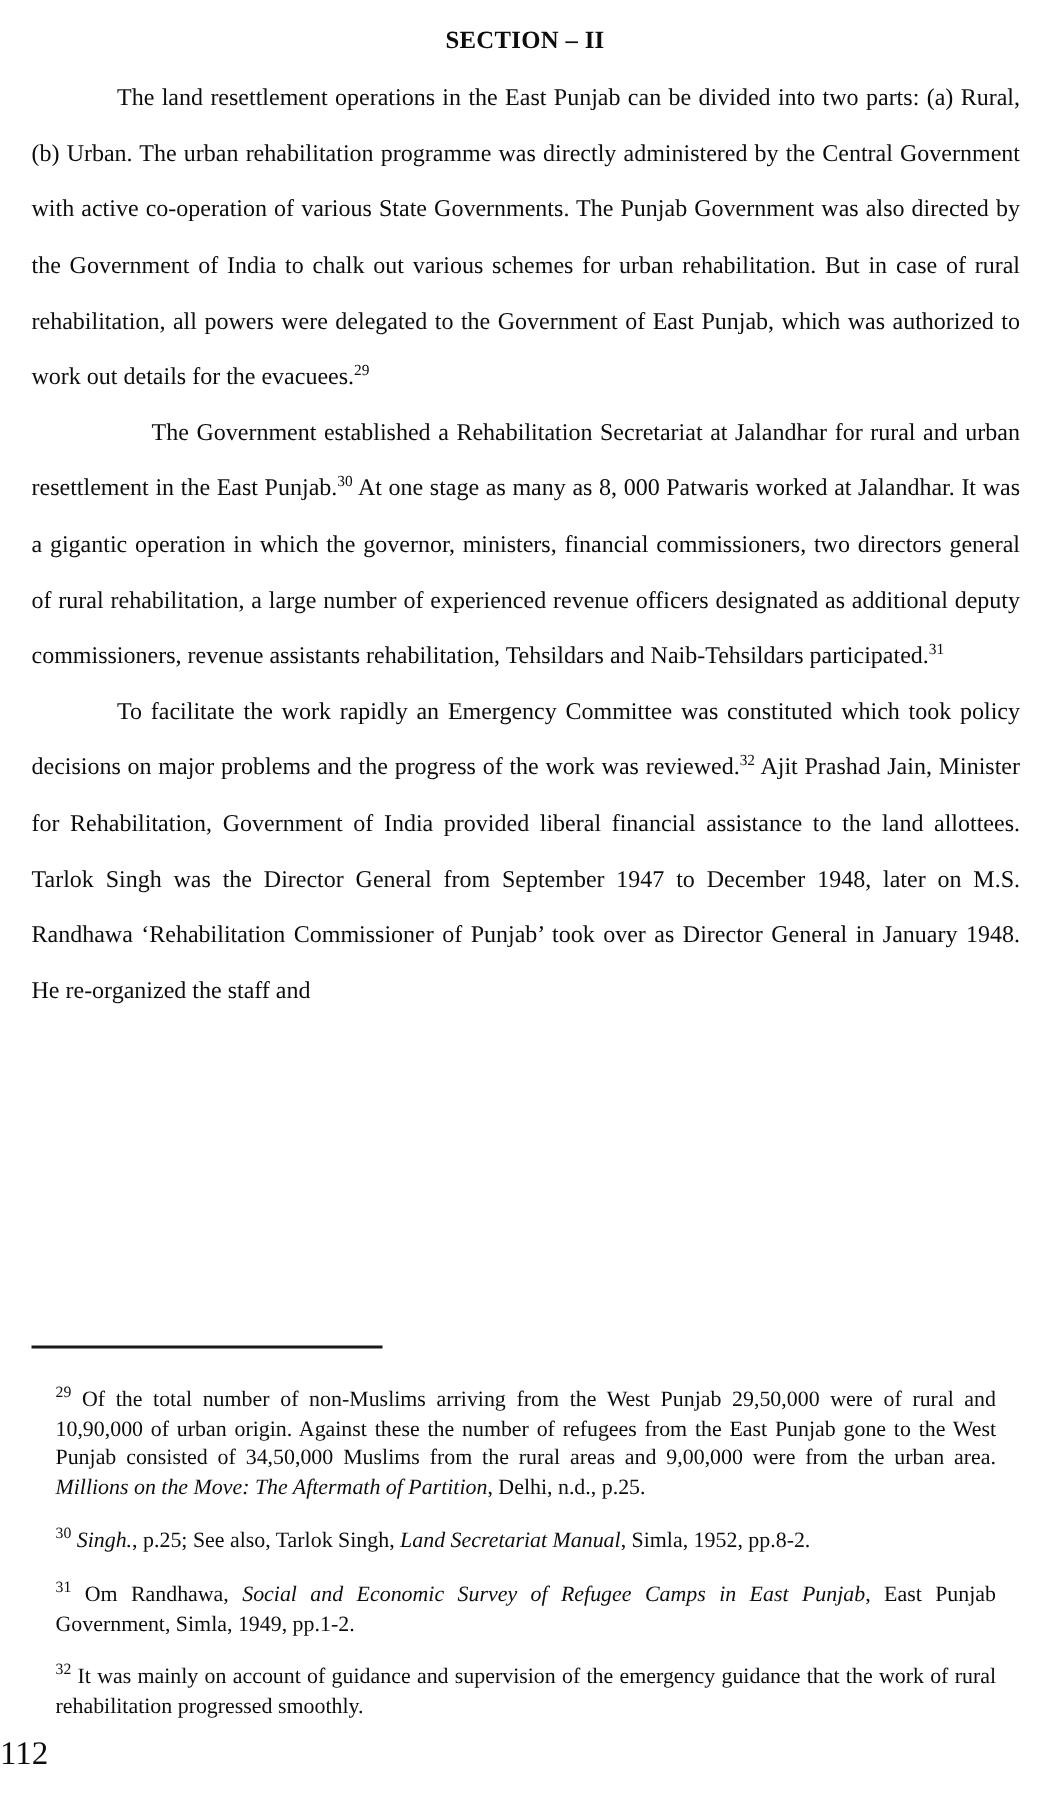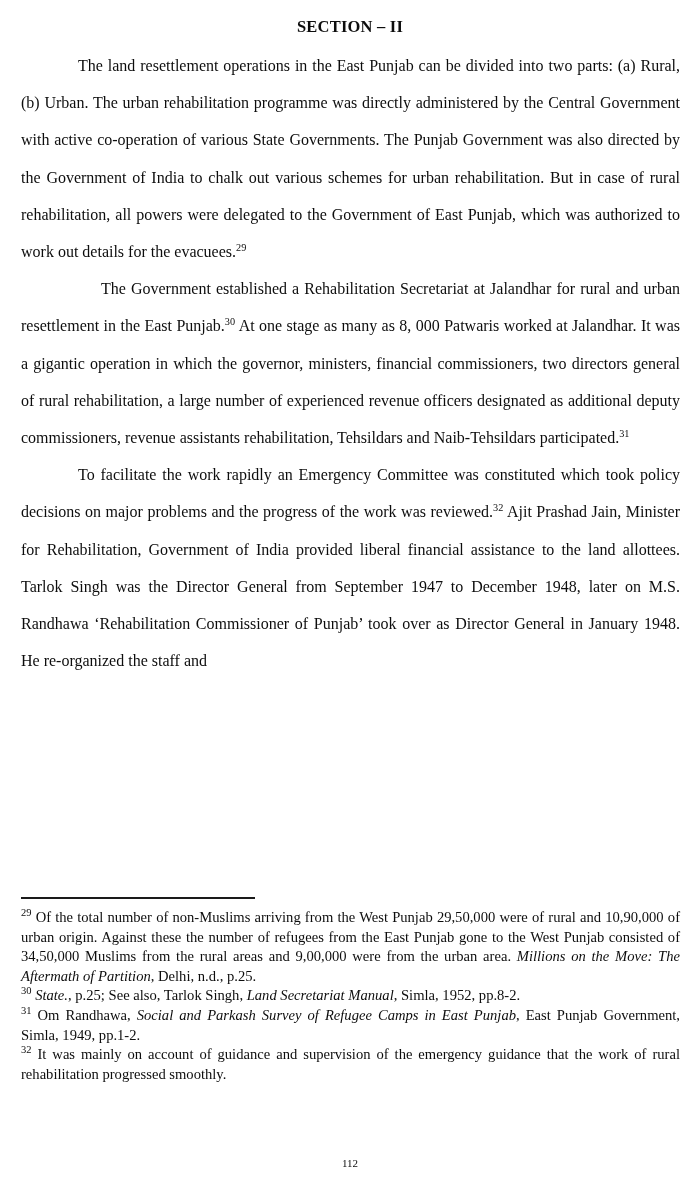--- a/index.html
+++ b/index.html
@@ -76,21 +76,21 @@
 
   
   .footnotes {
     position: absolute;
     left: 21px;
     top: 908px;
     width: 659px;
   }
 
   p.footnote {
-    margin: 0;
+    margin: 16px;
     text-align: justify;
     text-justify: inter-word;
     font-size: 14.6px;
     line-height: 19.6px;
     text-indent: 0;
     hyphens: none;
   }
 
   p.footnote sup.fn-num {
     font-size: 0.72em;
@@ -99,22 +99,21 @@
   }
 
   .it { font-style: italic; }
 
   
   .page-number {
     position: absolute;
     left: 0;
     right: 0;
     top: 1158px;
-    text-align: center;
-    font-size: 11px;
+    font-size: 22px;
     line-height: 1;
   }
 </style>
 </head>
 <body>
 
 <div class="page">
 
   <h1 class="section-heading">SECTION – II</h1>
 
@@ -127,23 +126,23 @@
     <p class="para"><span>To facilitate the work rapidly an Emergency Committee was constituted which took policy decisions on major problems and the progress of the work was reviewed.</span><sup class="fn-ref">32</sup><span> Ajit Prashad Jain, Minister for Rehabilitation, Government of India provided liberal financial assistance to the land allottees. Tarlok Singh was the Director General from September 1947 to December 1948, later on M.S. Randhawa ‘Rehabilitation Commissioner of Punjab’ took over as Director General in January 1948. He re-organized the staff and</span></p>
 
   </div>
 
   <div class="fn-rule"></div>
 
   <div class="footnotes">
 
     <p class="footnote"><sup class="fn-num">29</sup><span> Of the total number of non-Muslims arriving from the West Punjab 29,50,000 were of rural and 10,90,000 of urban origin. Against these the number of refugees from the East Punjab gone to the West Punjab consisted of 34,50,000 Muslims from the rural areas and 9,00,000 were from the urban area. </span><span class="it">Millions on the Move: The Aftermath of Partition</span><span>, Delhi, n.d., p.25.</span></p>
 
-    <p class="footnote"><sup class="fn-num">30</sup><span>&nbsp;</span><span class="it">State.</span><span>, p.25; See also, Tarlok Singh, </span><span class="it">Land Secretariat Manual</span><span>, Simla, 1952, pp.8-2.</span></p>
+    <p class="footnote"><sup class="fn-num">30</sup><span>&nbsp;</span><span class="it">Singh.</span><span>, p.25; See also, Tarlok Singh, </span><span class="it">Land Secretariat Manual</span><span>, Simla, 1952, pp.8-2.</span></p>
 
-    <p class="footnote"><sup class="fn-num">31</sup><span> Om Randhawa, </span><span class="it">Social and Parkash Survey of Refugee Camps in East Punjab</span><span>, East Punjab Government, Simla, 1949, pp.1-2.</span></p>
+    <p class="footnote"><sup class="fn-num">31</sup><span> Om Randhawa, </span><span class="it">Social and Economic Survey of Refugee Camps in East Punjab</span><span>, East Punjab Government, Simla, 1949, pp.1-2.</span></p>
 
     <p class="footnote"><sup class="fn-num">32</sup><span> It was mainly on account of guidance and supervision of the emergency guidance that the work of rural rehabilitation progressed smoothly.</span></p>
 
   </div>
 
   <div class="page-number">112</div>
 
 </div>
 
 </body></html>

